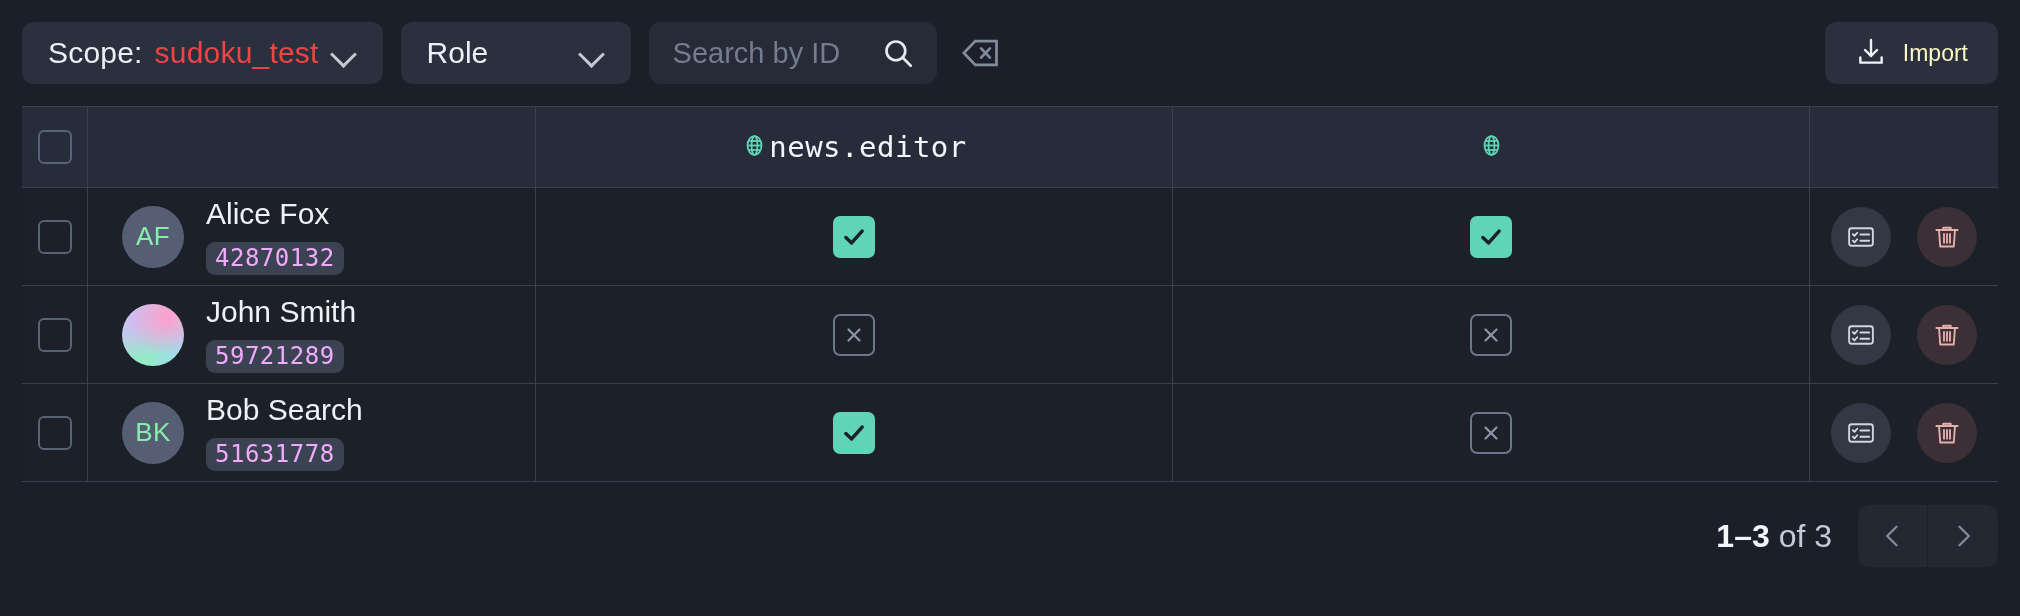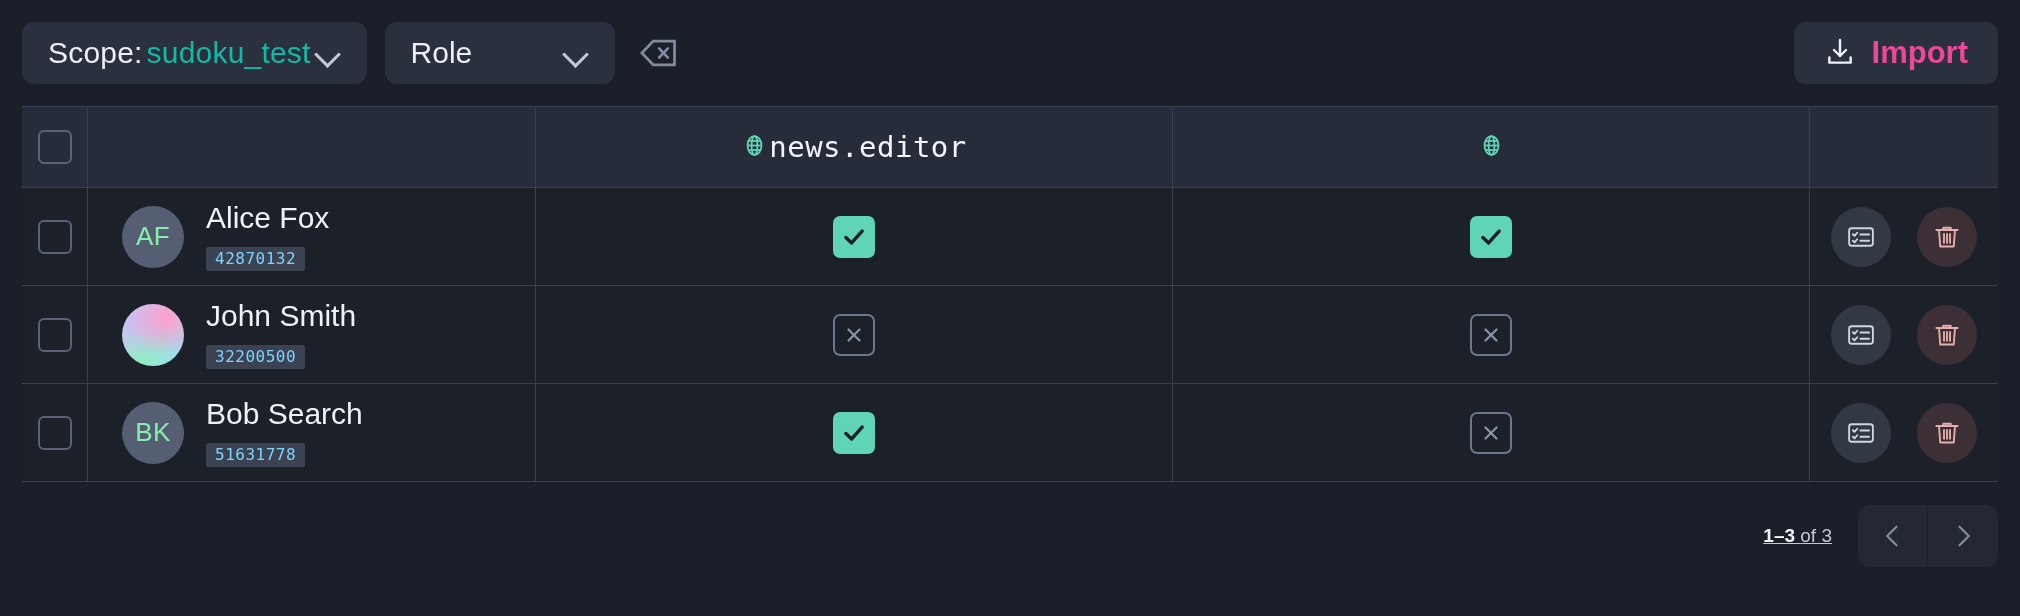--- a/index.html
+++ b/index.html
@@ -31,23 +31,23 @@
   .pill {
     background: #2a303d;
     border-radius: 12px;
     height: 62px;
     display: flex;
     align-items: center;
     cursor: pointer;
     user-select: none;
   }
 
-  .scope-pill { padding: 0 26px; gap: 4px; }
+  .scope-pill { padding: 0 26px; gap: 12px; }
   .scope-label { font-size: 30px; color: #eceff4; letter-spacing: .2px; }
-  .scope-value { font-size: 30px; color: #14b8a6; letter-spacing: .2px; }
+  .scope-value { font-size: 30px; color: #ef4444; letter-spacing: .2px; }
 
   .chev-down {
     width: 26px; height: 26px;
     display: inline-block;
     position: relative;
     flex: 0 0 auto;
   }
   .chev-down::before {
     content: "";
     position: absolute;
@@ -96,21 +96,21 @@
     background: #2a303d;
     border: none;
     border-radius: 12px;
     height: 62px;
     padding: 0 30px;
     display: flex;
     align-items: center;
     gap: 16px;
     cursor: pointer;
   }
-  .import-label { font-size: 31px; color: #ec4899; font-weight: 700; }
+  .import-label { font-size: 23px; color: #fef9c3; font-weight: 400; }
 
   
   .table-wrap {
     margin: 0 22px;
     border-top: 1px solid #39404f;
     border-bottom: 1px solid #39404f;
   }
 
   .trow {
     display: flex;
@@ -200,25 +200,25 @@
       radial-gradient(circle at 30% 85%, #8df0be 0%, rgba(141,240,190,0) 62%),
       radial-gradient(circle at 80% 85%, #9fd9f5 0%, rgba(159,217,245,0) 62%),
       #bcd2ee;
   }
 
   .user-col { display: flex; flex-direction: column; gap: 13px; }
   .user-name { font-size: 30px; color: #eef1f6; line-height: 1.05; }
   .user-id {
     align-self: flex-start;
     background: #3b4252;
-    color: #7dd3fc;
+    color: #f0abfc;
     font-family: "DejaVu Sans Mono", monospace;
-    font-size: 16px;
+    font-size: 24px;
     padding: 2px 9px 3px;
-    border-radius: 2px;
+    border-radius: 9px;
     letter-spacing: .5px;
   }
 
   
   .perm-on {
     width: 42px; height: 42px;
     border-radius: 7px;
     background: #5fd4b6;
     display: flex;
     align-items: center;
@@ -250,21 +250,21 @@
 
   
   .footer {
     height: 108px;
     display: flex;
     align-items: center;
     justify-content: flex-end;
     padding: 0 22px;
     gap: 26px;
   }
-  .pager-text { font-size: 19px; color: #c3cad6; text-decoration: underline; }
+  .pager-text { font-size: 32px; color: #c3cad6; }
   .pager-text b { color: #f2f5f9; font-weight: 700; }
 
   .pager-group { display: flex; }
   .pager-btn {
     width: 70px; height: 62px;
     background: #232833;
     border: none;
     display: flex;
     align-items: center;
     justify-content: center;
@@ -284,20 +284,29 @@
       <span class="scope-label">Scope:</span>
       <span class="scope-value">sudoku_test</span>
       <span class="chev-down"></span>
     </div>
 
     <div class="pill role-pill">
       <span class="role-label">Role</span>
       <span class="chev-down"></span>
     </div>
 
+    <div class="pill search-pill">
+      <input class="search-input" type="text" placeholder="Search by ID" style="">
+      <button class="icon-btn-plain">
+        <svg width="34" height="34" viewBox="0 0 24 24" fill="none" stroke="#e7eaf0" stroke-width="1.9" stroke-linecap="round">
+          <circle cx="10.5" cy="10.5" r="6.6"></circle>
+            <line x1="15.4" y1="15.4" x2="21" y2="21"></line>
+        </svg>
+      </button>
+    </div>
 
     <button class="icon-btn-plain clear-btn">
       <svg width="44" height="44" viewBox="0 0 24 24" fill="none" stroke="#818b9c" stroke-width="1.5" stroke-linecap="round">
         <path d="M21 5.5H9.4L3.2 12l6.2 6.5H21z"></path>
         <line x1="12.6" y1="9.5" x2="17.4" y2="14.5"></line>
         <line x1="17.4" y1="9.5" x2="12.6" y2="14.5"></line>
       </svg>
     </button>
 
     <div class="spacer"></div>
@@ -403,21 +412,21 @@
     </div>
 
     <div class="trow tbody-row">
       <div class="c-check">
         <span class="rowbox"></span>
       </div>
       <div class="c-user">
         <span class="avatar grad"></span>
         <span class="user-col">
           <span class="user-name">John Smith</span>
-          <span class="user-id">32200500</span>
+          <span class="user-id">59721289</span>
         </span>
       </div>
       <div class="c-perm">
         <span class="perm-off">
           <svg width="24" height="24" viewBox="0 0 24 24" fill="none" stroke="#8b95a8" stroke-width="2.2" stroke-linecap="round">
             <line x1="6.5" y1="6.5" x2="17.5" y2="17.5"></line>
               <line x1="17.5" y1="6.5" x2="6.5" y2="17.5"></line>
           </svg>
         </span>
       </div>

